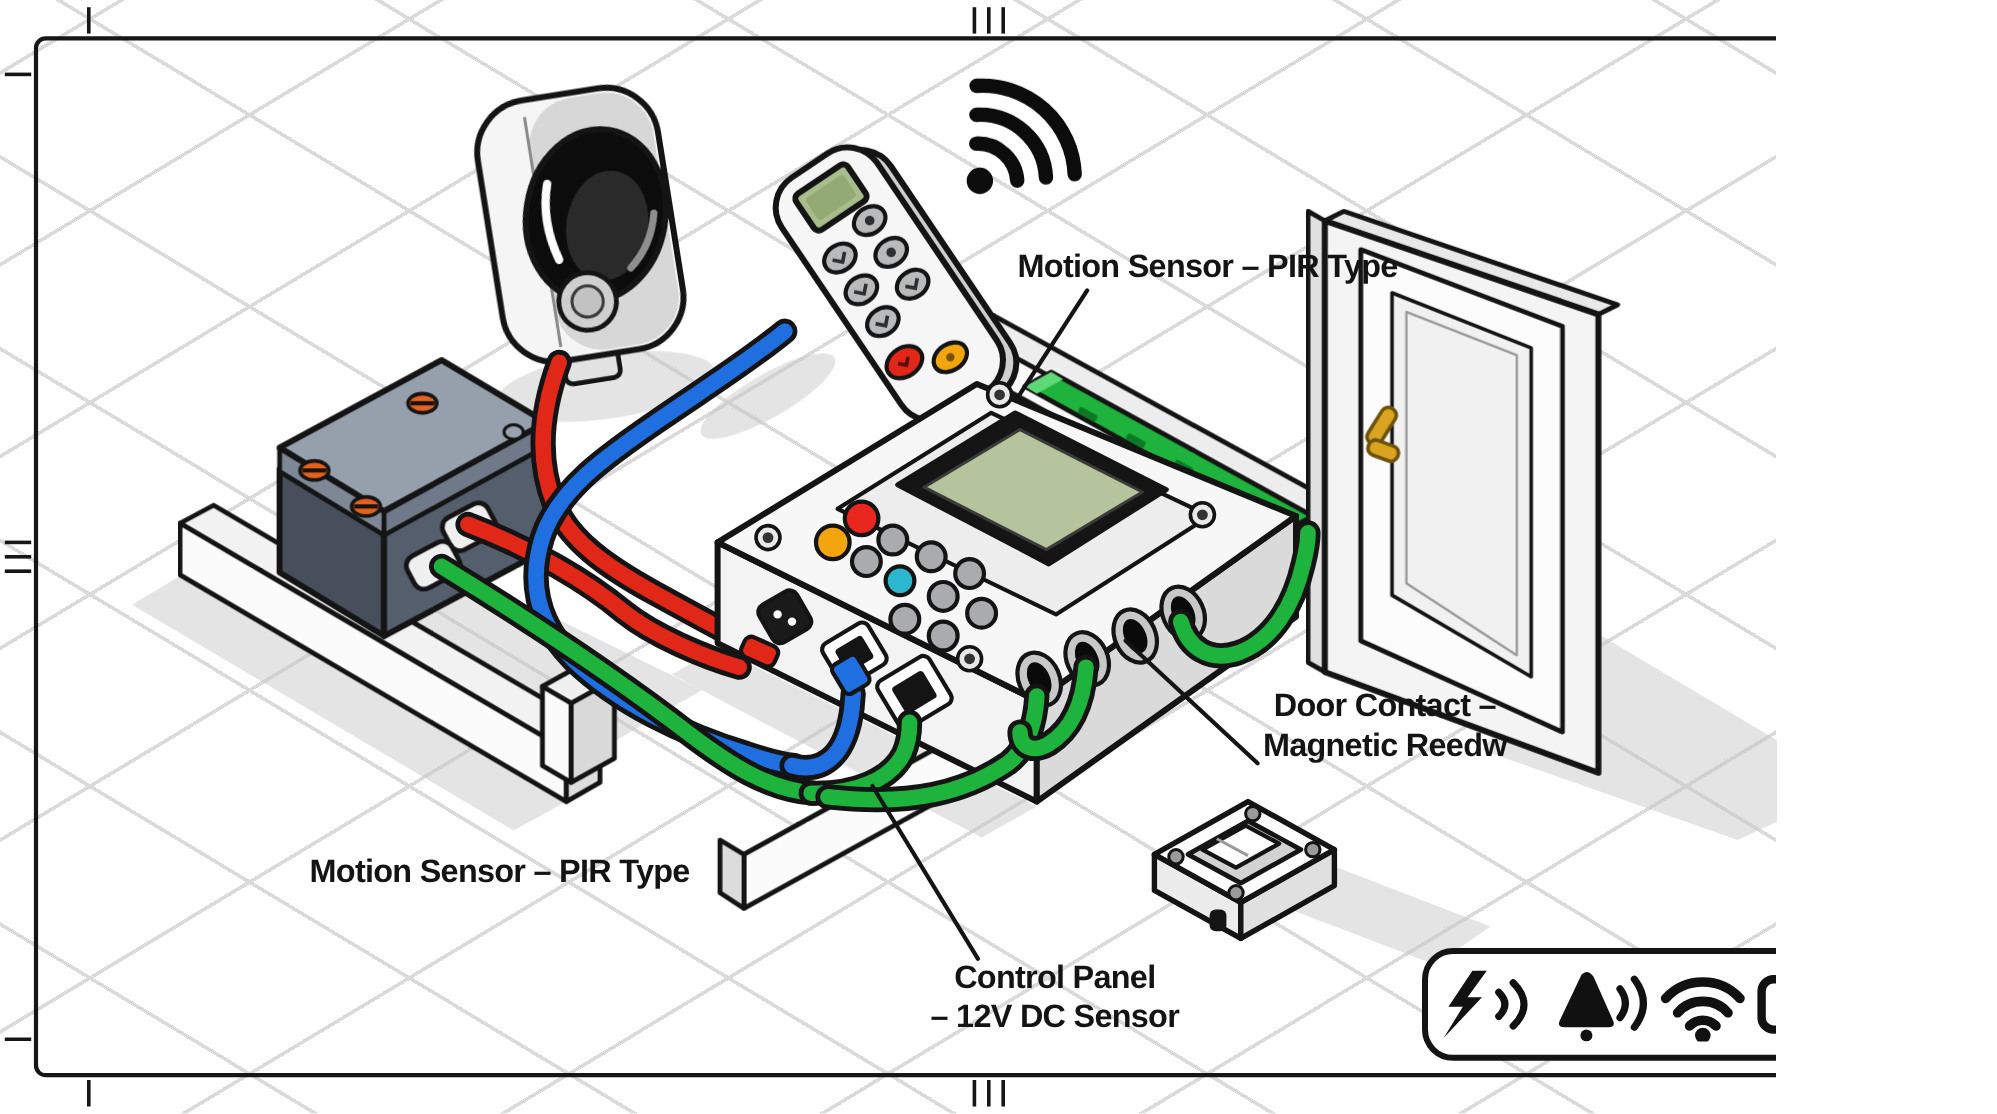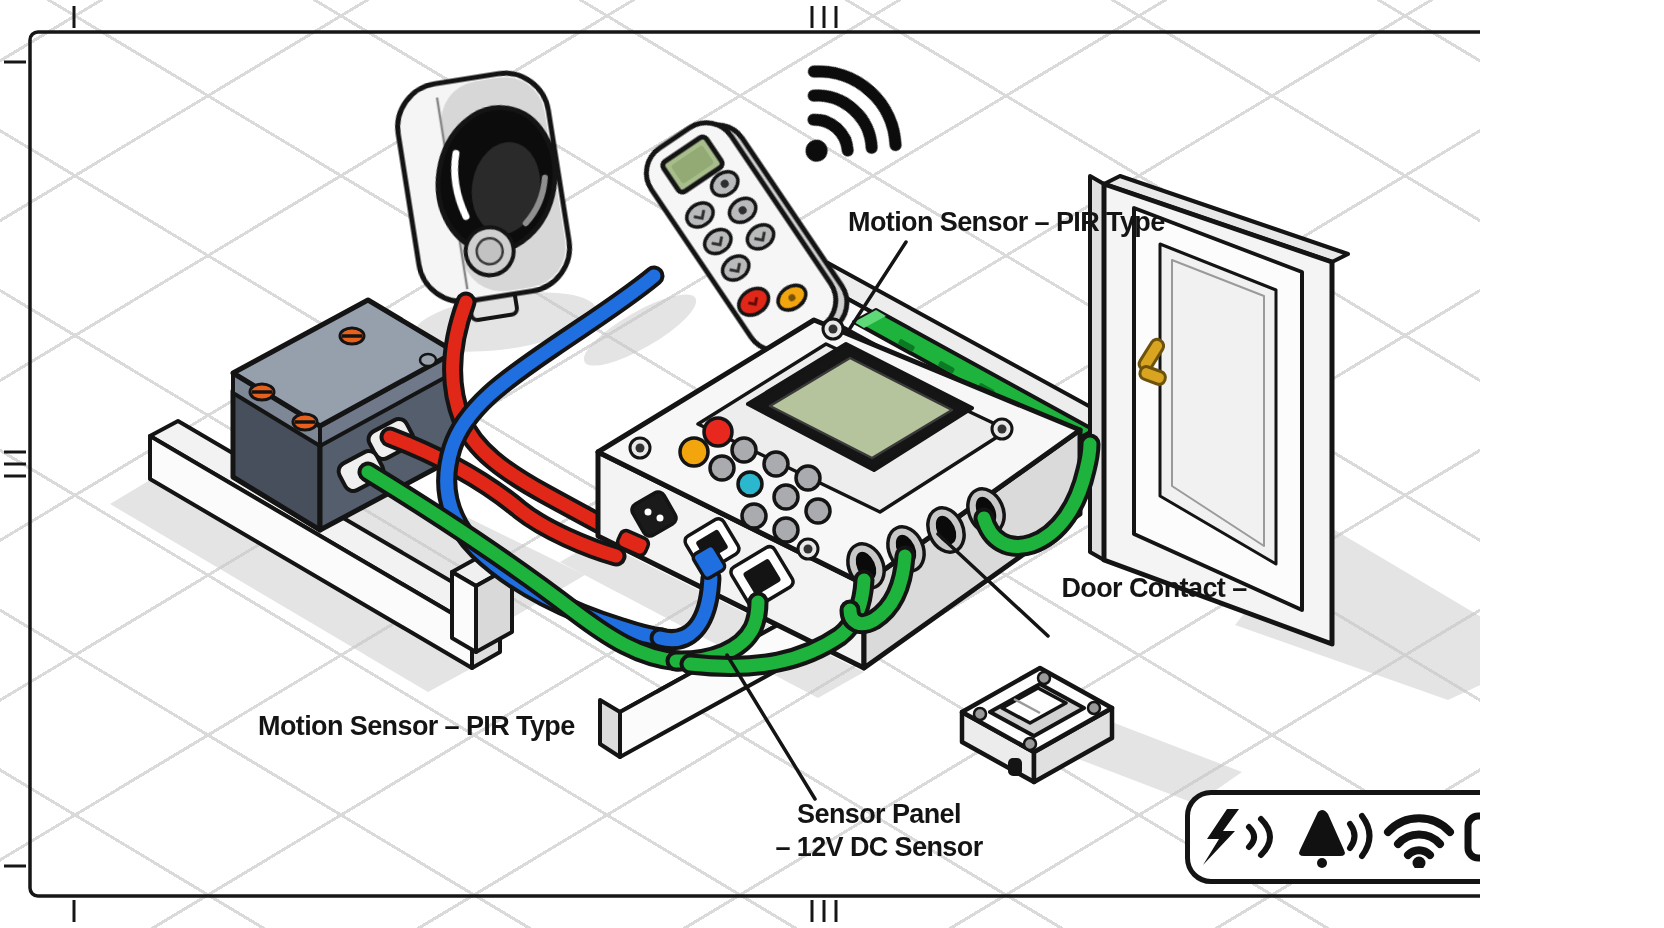--- a/index.html
+++ b/index.html
@@ -285,23 +285,24 @@
       <line x1="1638" y1="62" x2="1660" y2="62"></line>
           <line x1="1638" y1="866" x2="1660" y2="866"></line>
     </g>
   </g>
 </svg>
 
 <div class="lbl" style="left:848px;top:206px;">Motion Sensor – PIR Type</div>
 <div class="lbl" style="left:258px;top:710px;">Motion Sensor – PIR Type</div>
 <div class="lbl center" style="left:1028px;top:572px;width:252px;">
   <span style="display:block">Door Contact –</span>
+  <span style="display:block">Magnetic Reedw</span>
 </div>
 <div class="lbl center" style="left:756px;top:798px;width:246px;">
-  <span style="display:block">Sensor Panel</span>
+  <span style="display:block">Control Panel</span>
   <span style="display:block">– 12V DC Sensor</span>
 </div>
 
 <div id="legend">
   <svg width="86" height="60" viewBox="0 0 86 60">
     <polygon points="30,2 10,32 22,32 6,58 38,24 26,24 42,2" fill="#111"></polygon>
     <path d="M 52 20 q 10 10 0 20" fill="none" stroke="#111" stroke-width="6" stroke-linecap="round"></path>
     <path d="M 64 12 q 18 18 0 36" fill="none" stroke="#111" stroke-width="6" stroke-linecap="round"></path>
   </svg>
   <svg width="86" height="62" viewBox="0 0 86 62">

